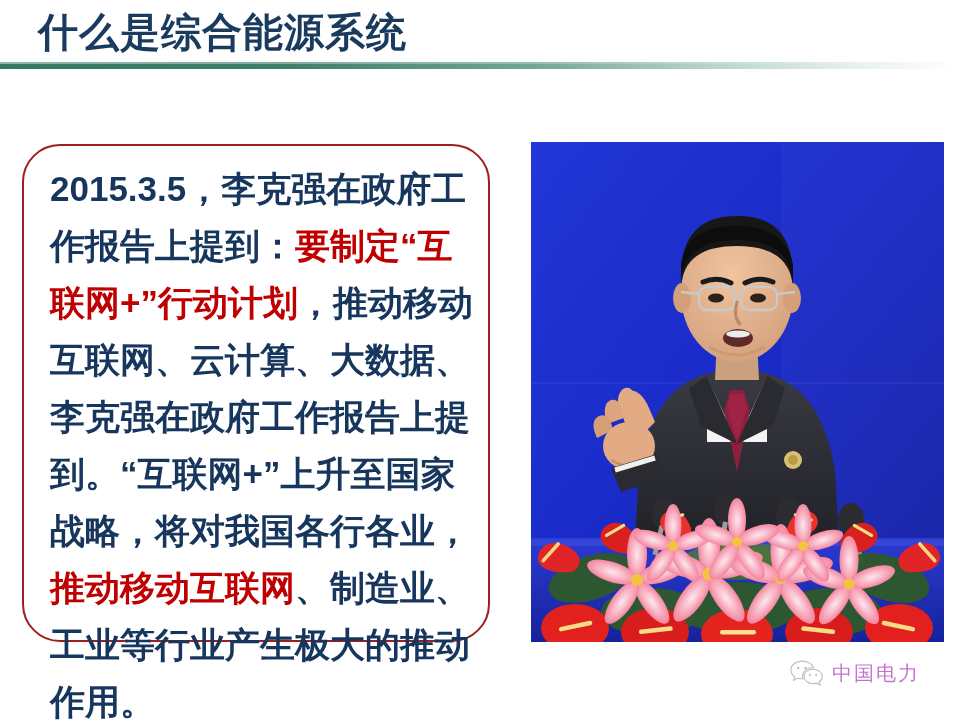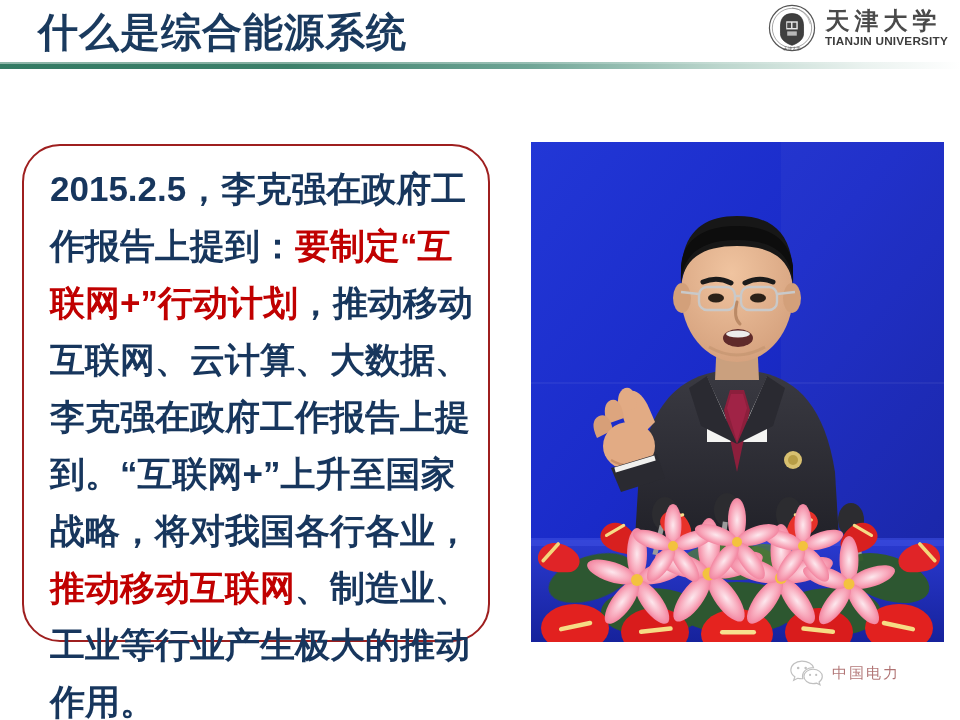--- a/index.html
+++ b/index.html
@@ -141,56 +141,39 @@
     position: absolute;
     left: 790px;
     top: 659px;
     display: flex;
     align-items: center;
     gap: 8px;
     opacity: .62;
   }
   #wechat-icon { width: 34px; height: 28px; flex: 0 0 34px; }
   #wechat-label {
-    font-size: 15px;
-    color: #7f1d1d;
+    font-size: 20px;
+    color: #a21caf;
     letter-spacing: 2px;
     white-space: nowrap;
   }
 </style>
 </head>
 <body>
 
 <div id="slide">
 
   <div id="slide-title">什么是综合能源系统</div>
 
   <div id="title-rule"></div>
   <div id="title-rule-hi"></div>
 
-  <div id="uni-logo">
-    <svg id="uni-seal" viewBox="0 0 100 100">
-      <circle cx="50" cy="50" r="47" fill="none" stroke="#555" stroke-width="2.5"></circle>
-      <circle cx="50" cy="50" r="41" fill="none" stroke="#666" stroke-width="1.2"></circle>
-      <path d="M50 20 C34 20 26 30 26 46 L26 62 C26 74 38 82 50 86 C62 82 74 74 74 62 L74 46 C74 30 66 20 50 20 Z" fill="#3f3f3f" stroke="#2e2e2e" stroke-width="1.5"></path>
-      <rect x="38" y="36" width="24" height="17" fill="#e8e8e8"></rect>
-      <rect x="40" y="39" width="8" height="11" fill="#4a4a4a"></rect>
-      <rect x="51" y="39" width="8" height="11" fill="#4a4a4a"></rect>
-      <rect x="40" y="57" width="20" height="9" fill="#b8b8b8"></rect>
-      <path d="M50 8 A42 42 0 0 1 88 42" fill="none" stroke="#777" stroke-width="1"></path>
-      <text x="50" y="95" font-size="9" fill="#555" text-anchor="middle" font-family="serif">天津大学</text>
-    </svg>
-    <div id="uni-name-block">
-      <div id="uni-name-cn">天津大学</div>
-      <div id="uni-name-en">TIANJIN UNIVERSITY</div>
-    </div>
-  </div>
 
   <div id="quote-box"></div>
-  <div id="quote-text"><span>2015.2.5，李克强在政府工作报告上提到：</span><span class="hl">要制定“互联网+”行动计划</span><span>，推动移动互联网、云计算、大数据、李克强在政府工作报告上提到。“互联网+”上升至国家战略，将对我国各行各业，</span><span class="hl">推动移动互联网</span><span>、制造业、工业等行业产生极大的推动作用。</span></div>
+  <div id="quote-text"><span>2015.3.5，李克强在政府工作报告上提到：</span><span class="hl">要制定“互联网+”行动计划</span><span>，推动移动互联网、云计算、大数据、李克强在政府工作报告上提到。“互联网+”上升至国家战略，将对我国各行各业，</span><span class="hl">推动移动互联网</span><span>、制造业、工业等行业产生极大的推动作用。</span></div>
 
   <div id="photo">
     <svg width="413" height="500" viewBox="0 0 413 500">
       <defs>
         <linearGradient id="bg" x1="0" y1="0" x2="1" y2="1">
           <stop offset="0%" stop-color="#2237d6"></stop>
           <stop offset="45%" stop-color="#1a2bc9"></stop>
           <stop offset="100%" stop-color="#121fa0"></stop>
         </linearGradient>
         <linearGradient id="suit" x1="0" y1="0" x2="0" y2="1">

